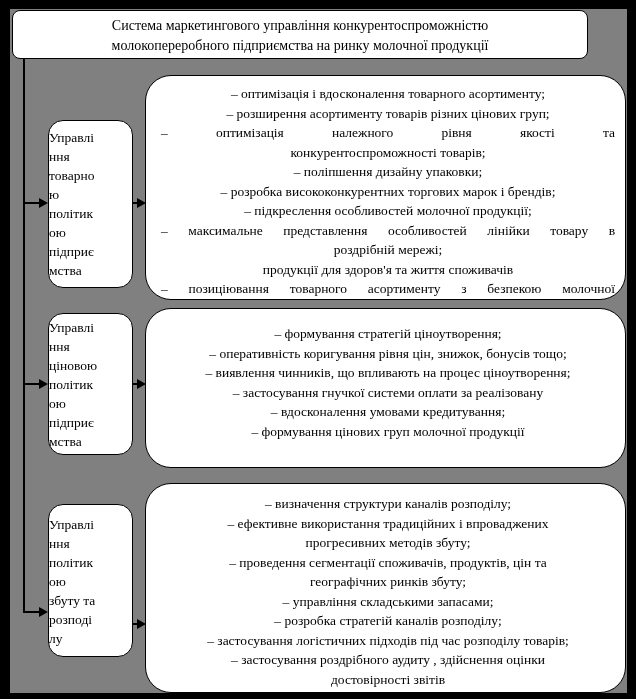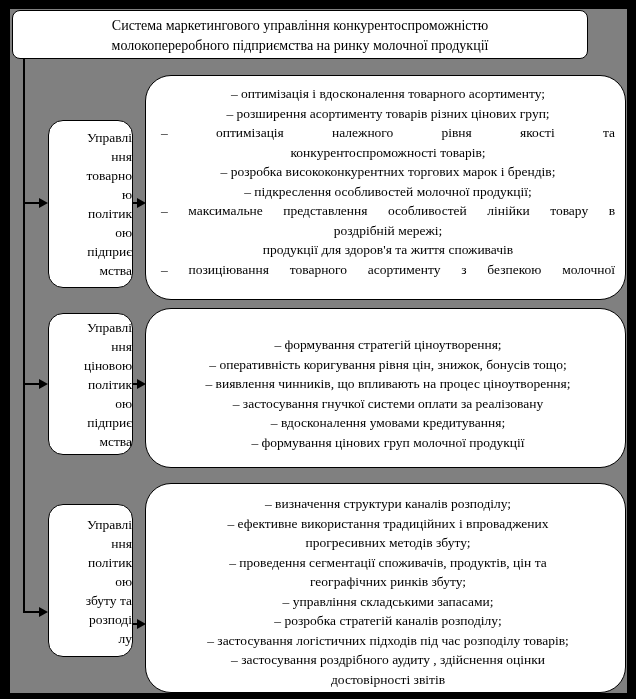--- a/index.html
+++ b/index.html
@@ -19,28 +19,28 @@
   }
   .titlebox{left:12px;top:10px;width:576px;height:49px;border-radius:8px;}
   .titletext{
     white-space:pre-line;text-align:center;font-size:14px;line-height:20px;
     padding-top:5px;
   }
   .lbox{left:48px;width:85px;border-radius:15px;}
   .lbox.s1{top:120px;height:168px;}
   .lbox.s2{top:313px;height:142px;}
   .lbox.s3{top:504px;height:153px;}
-  .ltext{white-space:pre-line;text-align:right;font-size:13.5px;line-height:19px;}
+  .ltext{white-space:pre-line;text-align:left;font-size:13.5px;line-height:19px;}
   .s1 .ltext{padding-top:7px;}
   .s2 .ltext{padding-top:4px;}
   .s3 .ltext{padding-top:10px;}
   .cbox{left:145px;width:481px;border-radius:26px;overflow:hidden;
         padding:0 10px 0 15px;}
   .cbox.s1{top:75px;height:225px;padding-top:8px;}
-  .cbox.s2{top:308px;height:160px;padding-top:26px;}
+  .cbox.s2{top:308px;height:160px;padding-top:15px;}
   .cbox.s3{top:483px;height:210px;padding-top:10px;}
   .ln{font-size:13.5px;line-height:19.5px;white-space:nowrap;text-align:center;}
   .ln.j{white-space:normal;text-align:justify;text-align-last:justify;}
   .vline{position:absolute;left:23px;top:58px;width:2px;height:555px;
          background:var(--connector,#000);}
   .hline{position:absolute;height:2px;background:var(--connector,#000);}
   .ahead{position:absolute;width:0;height:0;
          border-top:5px solid transparent;border-bottom:5px solid transparent;
          border-left:9px solid var(--connector,#000);}
 </style>
@@ -80,20 +80,21 @@
 політик
 ою
 підприє
 мства</div>
   </div>
   <div class="box cbox s1">
     <div class="ln">– оптимізація і вдосконалення товарного асортименту;</div>
     <div class="ln">– розширення асортименту товарів різних цінових груп;</div>
     <div class="ln j">– оптимізація належного рівня якості та</div>
     <div class="ln">конкурентоспроможності товарів;</div>
+    <div class="ln">– поліпшення дизайну упаковки;</div>
     <div class="ln">– розробка висококонкурентних торгових марок і брендів;</div>
     <div class="ln">– підкреслення особливостей молочної продукції;</div>
     <div class="ln j">– максимальне представлення особливостей лінійки товару в</div>
     <div class="ln">роздрібній мережі;</div>
     <div class="ln">продукції для здоров'я та життя споживачів</div>
     <div class="ln j">– позиціювання товарного асортименту з безпекою молочної</div>
   </div>
 
   <div class="box lbox s2">
     <div class="ltext">Управлі

